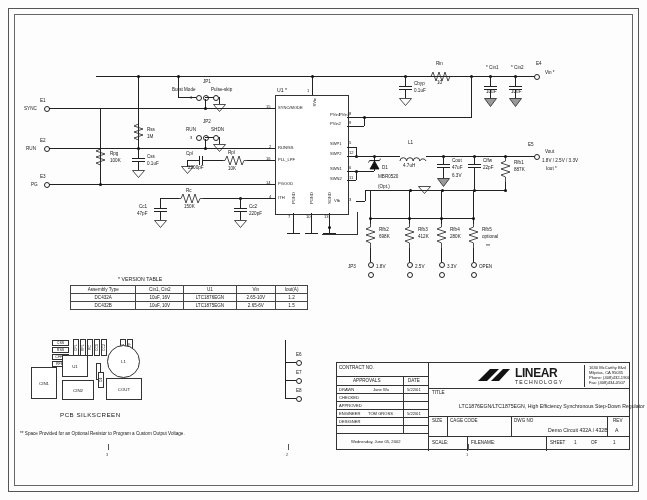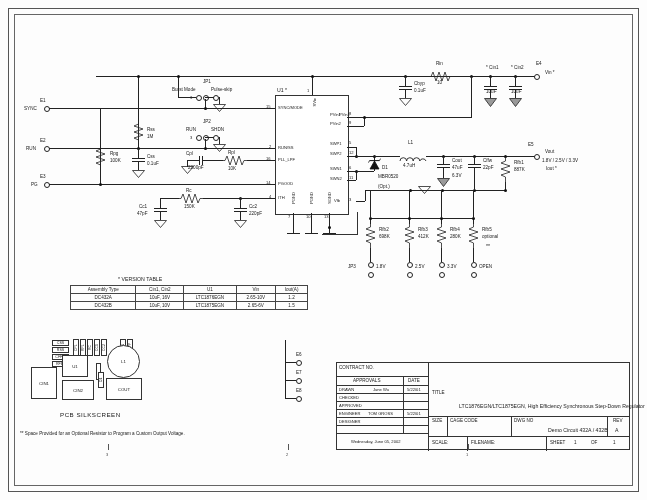--- a/index.html
+++ b/index.html
@@ -537,20 +537,33 @@
         <div style="position:absolute;left:66px;top:0;width:1px;height:8px;background:#333;"></div>
       </div>
       <div style="position:absolute;left:0;top:63px;width:100%;height:8px;border-bottom:1px solid #333;box-sizing:border-box;">
         <div style="position:absolute;left:66px;top:0;width:1px;height:8px;background:#333;"></div>
       </div>
       <div style="position:absolute;left:0;top:71px;width:100%;height:17px;box-sizing:border-box;">
         <div class="lbl t4" style="left:14px;top:6px;">Wednesday, June 05, 2002</div>
       </div>
     </div>
 
+    <div style="position:absolute;left:92px;top:0;right:0;height:26px;border-bottom:1px solid #333;box-sizing:border-box;">
+      <svg style="position:absolute;left:48px;top:4px;" width="34" height="17" viewBox="0 0 34 17">
+        <polygon points="1,14 13,2 22,2 10,14" fill="#111"></polygon>
+        <polygon points="14,14 26,2 33,2 22,14" fill="#111"></polygon>
+      </svg>
+      <div class="lbl ltlogo" style="left:86px;top:4px;font-size:12px;">LINEAR</div>
+      <div class="lbl" style="left:86px;top:17px;font-size:5.2px;letter-spacing:1.2px;">TECHNOLOGY</div>
+      <div class="lbl t4" style="left:160px;top:3px;">1630 McCarthy Blvd</div>
+      <div class="lbl t4" style="left:160px;top:8px;">Milpitas, CA 95035</div>
+      <div class="lbl t4" style="left:160px;top:13px;">Phone: (408)432-1900</div>
+      <div class="lbl t4" style="left:160px;top:18px;">Fax: (408)434-0507</div>
+      <div style="position:absolute;left:155px;top:2px;width:1px;height:22px;background:#333;"></div>
+    </div>
 
     <div style="position:absolute;left:92px;top:26px;right:0;height:28px;border-bottom:1px solid #333;box-sizing:border-box;">
       <div class="lbl t45" style="left:3px;top:2px;">TITLE</div>
       <div class="lbl t5" style="left:30px;top:15px;">LTC1876EGN/LTC1875EGN, High Efficiency Synchronous Step-Down Regulator</div>
     </div>
 
     <div style="position:absolute;left:92px;top:54px;right:0;height:20px;border-bottom:1px solid #333;box-sizing:border-box;">
       <div class="lbl t45" style="left:3px;top:2px;">SIZE</div>
       <div style="position:absolute;left:18px;top:0;width:1px;height:20px;background:#333;"></div>
       <div class="lbl t45" style="left:21px;top:2px;">CAGE CODE</div>

